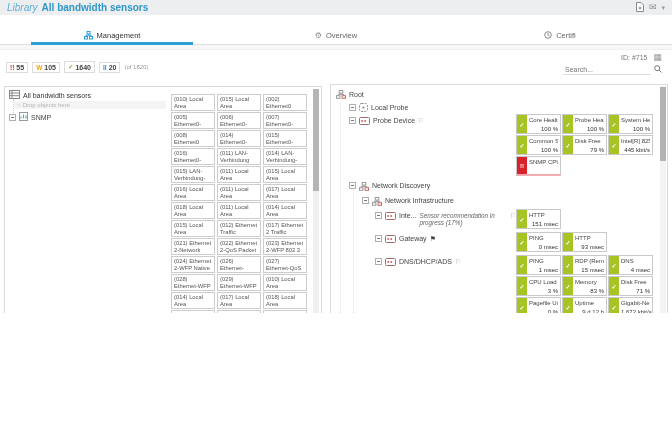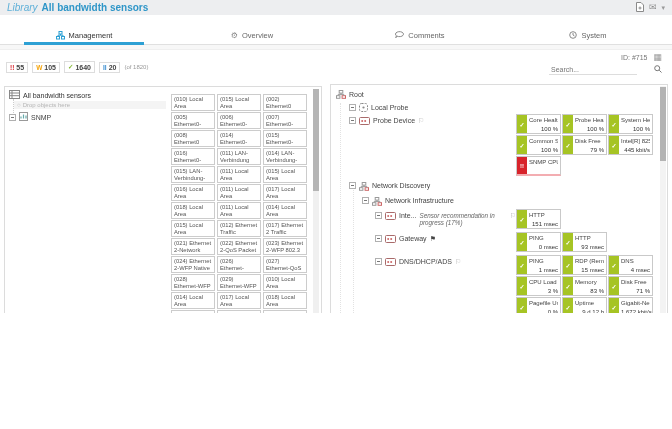--- a/index.html
+++ b/index.html
@@ -26,21 +26,21 @@
   .tab.active { color:#333; }
   .tab.active .ticon { color:#2da0d4; }
   .tab.active::after { content:""; position:absolute; left:14%; right:14%; bottom:-1px;
     height:3px; background:#2da0d4; }
   .band { height:5px; background:#f7f7f7; border-bottom:1px solid #efefef; }
   
   .content-head { position:relative; height:32px; }
   .id-row { position:absolute; right:10px; top:3px; display:flex; gap:6px; align-items:center;
     font-size:7px; color:#777; }
   .qr { color:#9a9a9a; font-size:9px; line-height:9px; cursor:pointer; }
-  .search { position:absolute; right:10px; top:15px; display:flex; align-items:center; gap:17px; }
+  .search { position:absolute; right:10px; top:15px; display:flex; align-items:center; gap:3px; }
   .search input { border:none; border-bottom:1px solid #ddd; width:88px; font-size:7px;
     color:#555; outline:none; background:transparent; padding:1px 2px;
     font-family:"Liberation Sans",sans-serif; }
   .mag { color:#777; font-size:8px; cursor:pointer; }
   .counters { position:absolute; left:6px; top:11px; display:flex; gap:4px; align-items:center; }
   .cbox { display:flex; gap:2px; align-items:center; border:1px solid #ddd; background:#fff;
     padding:1px 3px; font-size:7px; color:#444; font-weight:bold; cursor:pointer; }
   .ci { font-weight:bold; font-size:6.5px; }
   .ci.err { color:#d7242c; } .ci.warn { color:#f5a40c; } .ci.ok { color:#84b932; } .ci.paused { color:#3e8fd0; }
   .ctotal { font-size:6px; color:#999; }
@@ -131,34 +131,26 @@
           </svg>
         </span>
       <span>Management</span>
     </div>
     <div class="tab">
       <span class="ticon" style="font-size:8px;">⚙</span>
       <span>Overview</span>
     </div>
     <div class="tab">
       <span class="ticon">
-          <svg width="9" height="8" viewBox="0 0 9 8">
-            <path d="M0.5 3 a4 2.5 0 1 1 1.5 2.1 L0.8 6.8 L1.4 4.8 A4 2.5 0 0 1 0.5 3 Z" fill="none" stroke="currentColor"></path>
-          </svg>
-        </span>
-      <span>Comments</span>
-    </div>
-    <div class="tab">
-      <span class="ticon">
           <svg width="8" height="8" viewBox="0 0 8 8">
             <circle cx="4" cy="4" r="3.3" fill="none" stroke="currentColor"></circle>
             <path d="M4 2 V4 L5.5 5" fill="none" stroke="currentColor"></path>
           </svg>
         </span>
-      <span>System</span>
+      <span>Certifi</span>
     </div>
   </div>
   <div class="band"></div>
 
   <div class="content-head">
     <div class="id-row">
       <span>ID: #715</span>
       <span class="qr">▦</span>
     </div>
     <div class="search">

